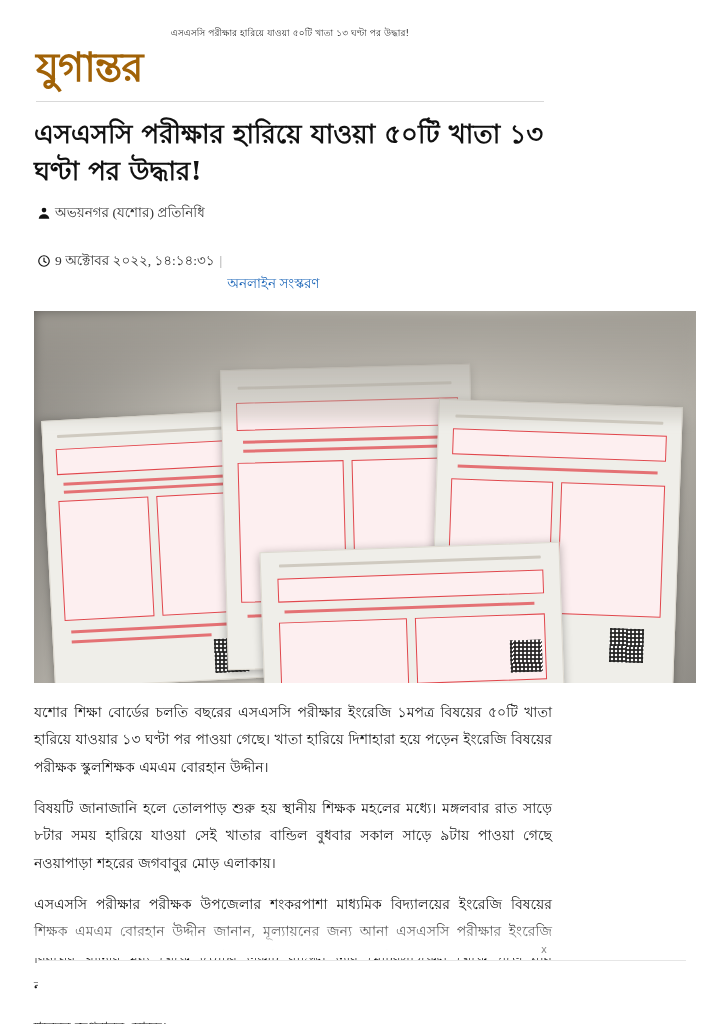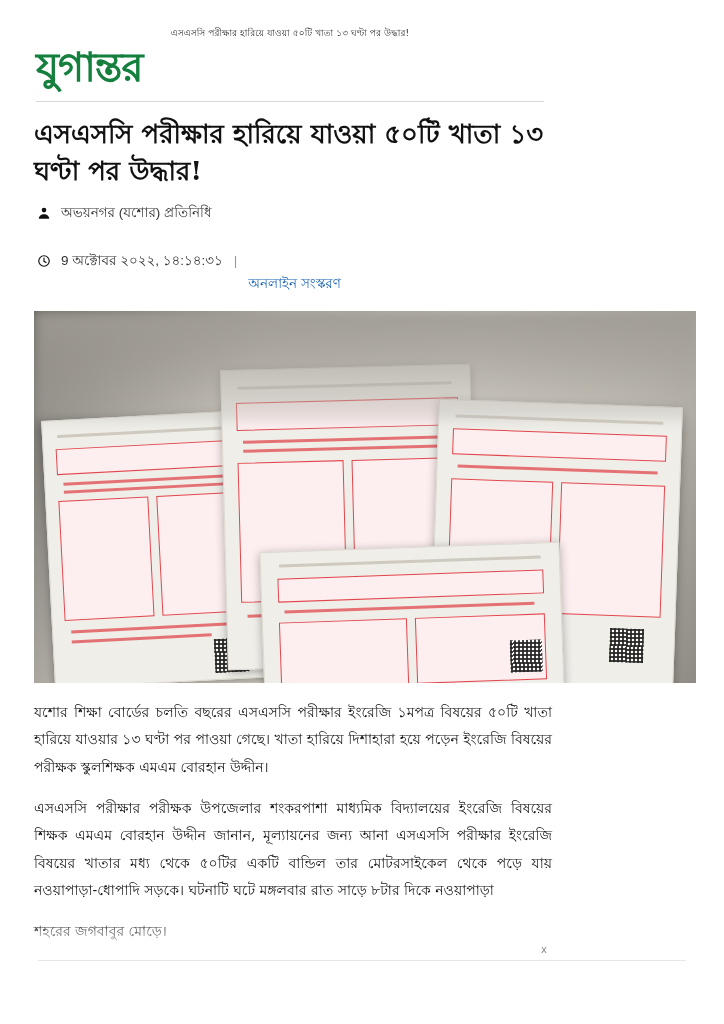--- a/index.html
+++ b/index.html
@@ -26,21 +26,21 @@
     padding-top: 26px;
     letter-spacing: 0.1px;
     font-family: "DejaVu Sans", sans-serif;
   }
   .masthead {
     padding: 4px 36px 2px 36px;
   }
   .logo {
     font-size: 40px;
     font-weight: bold;
-    color: #15803d;
+    color: #a16207;
     letter-spacing: -1px;
     font-family: "DejaVu Serif", serif;
     line-height: 1.1;
     display: inline-block;
   }
   .rule {
     margin: 10px 36px 0 36px;
     border-top: 1px solid #d9d9d9;
     height: 0;
   }
@@ -52,24 +52,24 @@
     color: #111;
     font-family: "DejaVu Serif", serif;
   }
   .meta {
     margin: 4px 36px 0 36px;
     color: #333;
   }
   .meta-row {
     display: flex;
     align-items: center;
-    gap: 9px;
+    gap: 3px;
     font-size: 13.5px;
     line-height: 1.9;
-    font-family: Liberation Sans, sans-serif;
+    font-family: Liberation Serif, serif;
   }
   .meta-row .ic {
     width: 16px;
     height: 16px;
     display: inline-flex;
     align-items: center;
     justify-content: center;
     flex: 0 0 16px;
   }
   .meta-sep {
@@ -258,20 +258,21 @@
         <div class="ombox" style="left:152px; top:70px; width:130px; height:66px;"></div>
         <div class="qr" style="left:246px; top:96px; width:32px; height:32px;"></div>
       </div>
 
       <div class="blurtop"></div>
     </div>
   </div>
 
   <div class="body-copy">
     <p>যশোর শিক্ষা বোর্ডের চলতি বছরের এসএসসি পরীক্ষার ইংরেজি ১মপত্র বিষয়ের ৫০টি খাতা হারিয়ে যাওয়ার ১৩ ঘণ্টা পর পাওয়া গেছে। খাতা হারিয়ে দিশাহারা হয়ে পড়েন ইংরেজি বিষয়ের পরীক্ষক স্কুলশিক্ষক এমএম বোরহান উদ্দীন।</p>
+    <p>বিষয়টি জানাজানি হলে তোলপাড় শুরু হয় স্থানীয় শিক্ষক মহলের মধ্যে। মঙ্গলবার রাত সাড়ে ৮টার সময় হারিয়ে যাওয়া সেই খাতার বান্ডিল বুধবার সকাল সাড়ে ৯টায় পাওয়া গেছে নওয়াপাড়া শহরের জগবাবুর মোড় এলাকায়।</p>
     <p>এসএসসি পরীক্ষার পরীক্ষক উপজেলার শংকরপাশা মাধ্যমিক বিদ্যালয়ের ইংরেজি বিষয়ের শিক্ষক এমএম বোরহান উদ্দীন জানান, মূল্যায়নের জন্য আনা এসএসসি পরীক্ষার ইংরেজি বিষয়ের খাতার মধ্য থেকে ৫০টির একটি বান্ডিল তার মোটরসাইকেল থেকে পড়ে যায় নওয়াপাড়া-ধোপাদি সড়কে। ঘটনাটি ঘটে মঙ্গলবার রাত সাড়ে ৮টার দিকে নওয়াপাড়া</p>
     <p>শহরের জগবাবুর মোড়ে।</p>
   </div>
 
   <div class="fade-mask"></div>
 
   <div class="ad-close">x</div>
   <div class="ad-slot"></div>
 
 </div>

